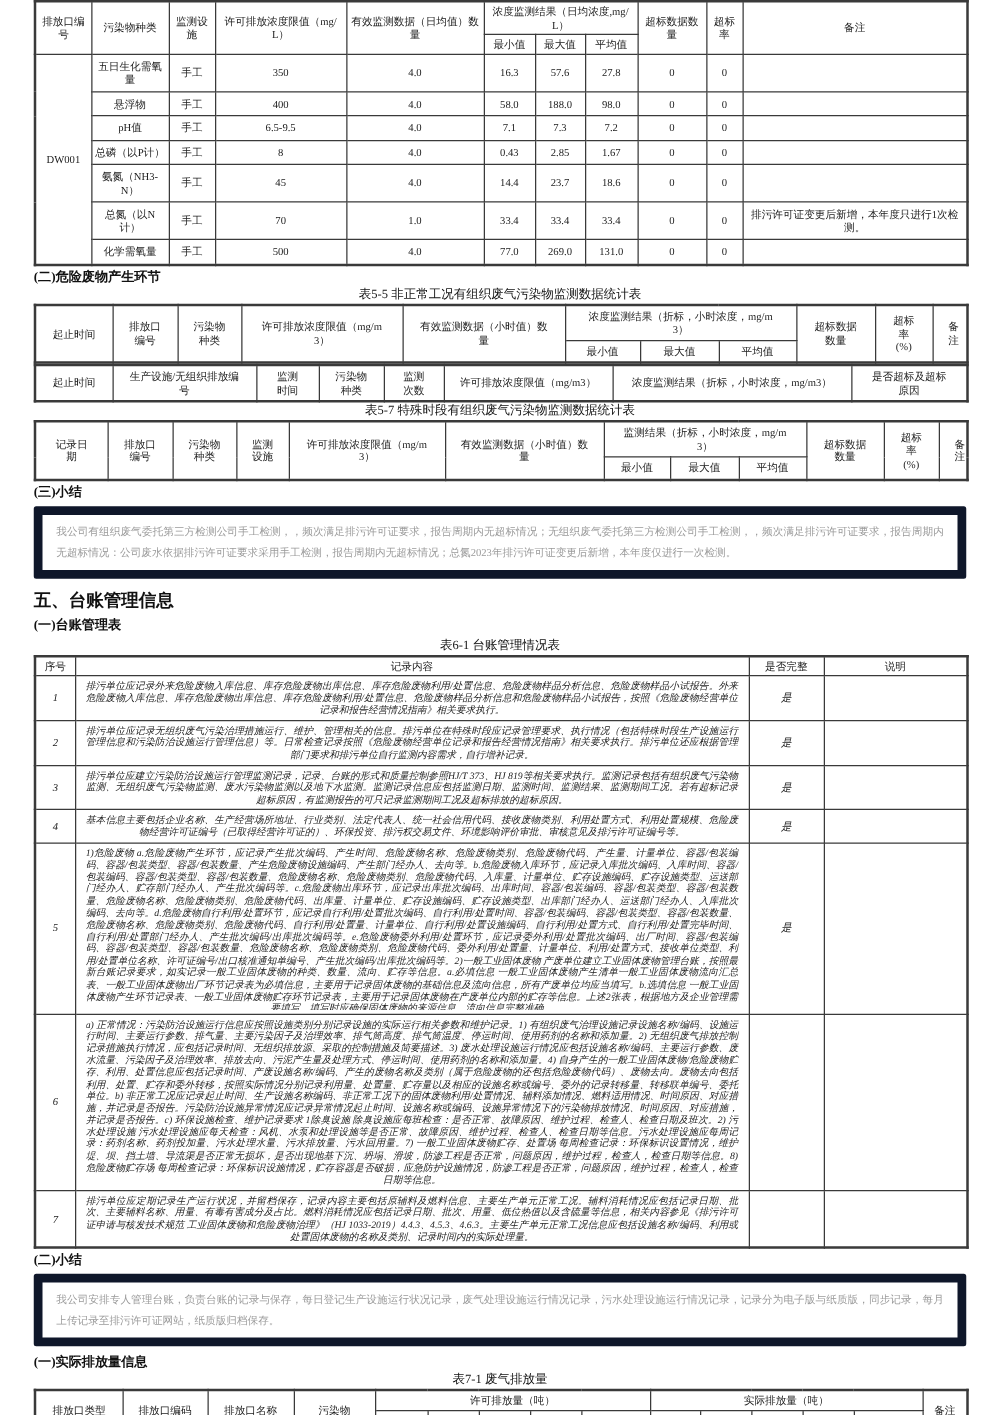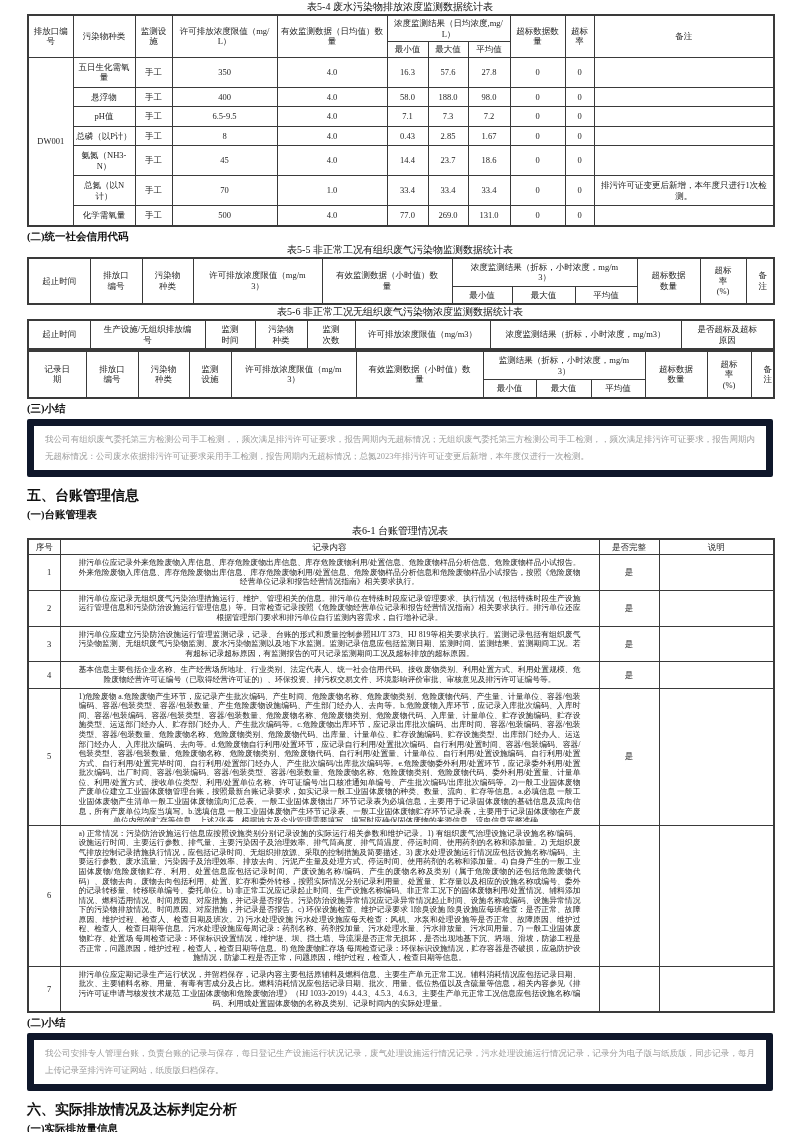--- a/index.html
+++ b/index.html
@@ -22,28 +22,27 @@
   .big { font-size:14px; font-weight:bold; line-height:18px; margin:10px 0 2px; color:#111; }
   .note { font-size:8px; line-height:10px; margin:1px 0 2px; color:#222; }
   .sumbox {
     border:7px solid #0f172a; border-radius:2px; color:#9b9b9b;
     font-size:8.5px; line-height:17px; padding:5px 11px; margin:4px 0 7px;
     text-align:justify;
   }
   .t61 .cw { overflow:hidden; text-align:justify; text-align-last:center; font-size:7.8px; line-height:9.6px; }
   .t61 tr.r5 .cw { max-height:130px; }
   .t61 tr.r6 .cw { max-height:142px; }
-  .t61 td { padding:3px 18px; }
+  .t61 td { padding:3px 8px;font-style:italic; }
 </style>
 </head>
 <body>
 
 <div class="page">
 
-  <div class="tcap">表5-4 废水污染物排放浓度监测数据统计表</div>
   <table class="grid t54">
     <colgroup>
       <col style="width:45px">
         <col style="width:62px">
         <col style="width:37px">
         <col style="width:105px">
       <col style="width:110px">
         <col style="width:41px">
         <col style="width:40px">
         <col style="width:42px">
@@ -151,21 +150,21 @@
           <td>77.0</td>
           <td>269.0</td>
           <td>131.0</td>
           <td>0</td>
           <td>0</td>
           <td></td>
         </tr>
       </tbody>
   </table>
 
-  <div class="sec">(二)统一社会信用代码</div>
+  <div class="sec">(二)危险废物产生环节</div>
 
   <div class="tcap">表5-5 非正常工况有组织废气污染物监测数据统计表</div>
   <table class="grid t55">
     <colgroup>
       <col style="width:62px">
         <col style="width:52px">
         <col style="width:51px">
         <col style="width:129px">
       <col style="width:130px">
         <col style="width:60px">
@@ -188,21 +187,20 @@
         <th rowspan="2">备注</th>
       </tr>
       <tr>
         <th>最小值</th>
         <th>最大值</th>
         <th>平均值</th>
       </tr>
     </tbody>
   </table>
 
-  <div class="tcap">表5-6 非正常工况无组织废气污染物浓度监测数据统计表</div>
   <table class="grid t56">
     <colgroup>
       <col style="width:62px">
         <col style="width:115px">
         <col style="width:50px">
         <col style="width:52px">
       <col style="width:48px">
         <col style="width:135px">
         <col style="width:191px">
         <col style="width:93px">
@@ -214,20 +212,21 @@
         <th>监测时间</th>
         <th>污染物种类</th>
         <th>监测次数</th>
         <th>许可排放浓度限值（mg/m3）</th>
         <th>浓度监测结果（折标，小时浓度，mg/m3）</th>
         <th>是否超标及超标原因</th>
       </tr>
     </tbody>
   </table>
 
+  <div class="tcap">表5-7 特殊时段有组织废气污染物监测数据统计表</div>
   <table class="grid t57">
     <colgroup>
       <col style="width:58px">
         <col style="width:52px">
         <col style="width:51px">
         <col style="width:42px">
       <col style="width:125px">
         <col style="width:127px">
         <col style="width:53px">
         <col style="width:55px">
@@ -334,21 +333,20 @@
           </td>
           <td></td>
           <td></td>
         </tr>
       </tbody>
   </table>
 
   <div class="sec">(二)小结</div>
   <div class="sumbox">我公司安排专人管理台账，负责台账的记录与保存，每日登记生产设施运行状况记录，废气处理设施运行情况记录，污水处理设施运行情况记录，记录分为电子版与纸质版，同步记录，每月上传记录至排污许可证网站，纸质版归档保存。</div>
 
-  <div class="big">六、实际排放情况及达标判定分析</div>
   <div class="sec">(一)实际排放量信息</div>
   <div class="tcap">表7-1 废气排放量</div>
   <table class="grid t71">
     <colgroup>
       <col style="width:70px">
         <col style="width:68px">
         <col style="width:69px">
         <col style="width:65px">
       <col style="width:42px">
         <col style="width:41px">

